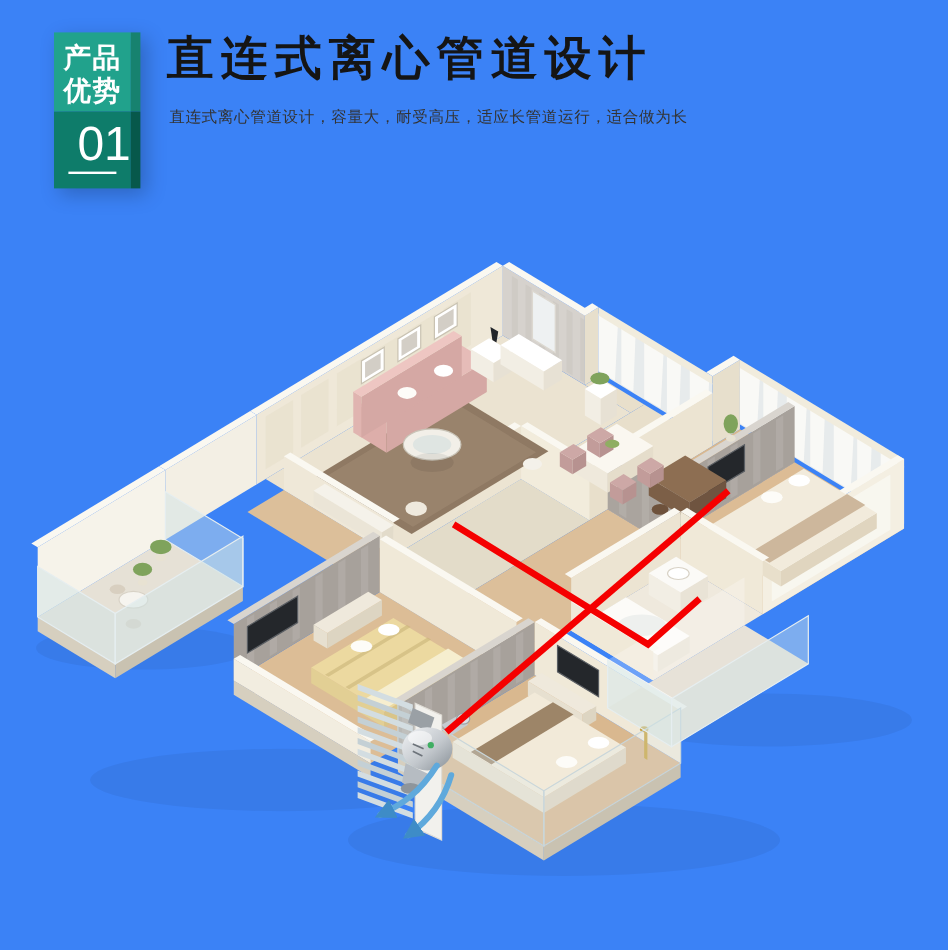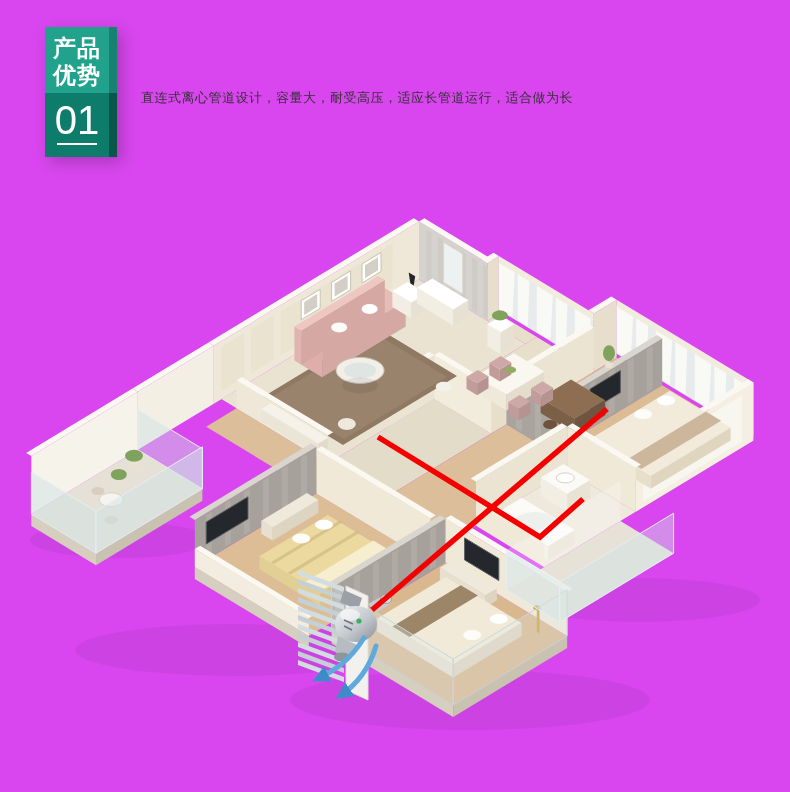--- a/index.html
+++ b/index.html
@@ -1,27 +1,27 @@
 <!DOCTYPE html>
 <html><head>
 <meta charset="utf-8">
 <style>
   html,body{margin:0;padding:0;background:#ffffff;}
-  .page{position:relative;width:790px;height:792px;background:#d946ef;overflow:hidden;
+  .page{position:relative;width:790px;height:792px;background:#3b82f6;overflow:hidden;
         font-family:"Liberation Sans","DejaVu Sans",sans-serif;}
   
   .badge{position:absolute;left:45px;top:27px;width:72px;height:130px;
          filter:drop-shadow(5px 5px 8px rgba(0,0,0,0.22));}
   .badge-top{position:absolute;left:0;top:0;width:64px;height:66px;background:var(--badge-top,#21A28C);}
   .badge-top-fold{position:absolute;left:64px;top:0;width:8px;height:66px;background:#17826F;}
   .badge-bottom{position:absolute;left:0;top:66px;width:64px;height:64px;background:var(--badge-bottom,#0E7C6A);}
   .badge-bottom-fold{position:absolute;left:64px;top:66px;width:8px;height:64px;background:#07584B;}
   .badge-tagline{position:absolute;left:0;top:8px;width:64px;text-align:center;color:#fff;
                  font-size:23px;line-height:27px;font-weight:700;letter-spacing:1px;}
-  .badge-number{position:absolute;left:0;top:72px;width:64px;text-align:center;color:#fff;
+  .badge-number{position:absolute;left:0;top:72px;width:64px;text-align:right;color:#fff;
                 font-size:40px;line-height:42px;font-weight:400;}
   .badge-underline{position:absolute;left:12px;top:116px;width:40px;height:2px;background:#fff;}
   
   .title{position:absolute;left:139px;top:28px;font-size:39px;line-height:44px;font-weight:700;
          color:#151515;letter-spacing:6px;white-space:nowrap;}
   .desc{position:absolute;left:141px;top:83px;font-size:13px;line-height:29px;color:#333;
         letter-spacing:0.5px;white-space:nowrap;}
   
   .plan-svg{position:absolute;left:0;top:0;width:790px;height:792px;}
 </style>
@@ -33,20 +33,21 @@
   <div class="badge">
     <div class="badge-top"></div>
     <div class="badge-top-fold"></div>
     <div class="badge-bottom"></div>
     <div class="badge-bottom-fold"></div>
     <div class="badge-tagline"><span>产品</span><br><span>优势</span></div>
     <div class="badge-number">01</div>
     <div class="badge-underline"></div>
   </div>
 
+  <div class="title">直连式离心管道设计</div>
   <div class="desc"><span>直连式离心管道设计，容量大，耐受高压，适应长管道运行，适合做为长</span><br></div>
 
   <svg class="plan-svg" id="plan" viewBox="0 0 790 792">
     <defs>
       <linearGradient id="gfan" x1="0" y1="0" x2="1" y2="1">
         <stop offset="0" stop-color="#f2f4f6"></stop>
           <stop offset="0.55" stop-color="#c3c8cd"></stop>
           <stop offset="1" stop-color="#878f96"></stop>
       </linearGradient>
       <marker id="ah" viewBox="0 0 10 10" refX="7" refY="5" markerWidth="3.4" markerHeight="3.4" orient="auto-start-reverse">

